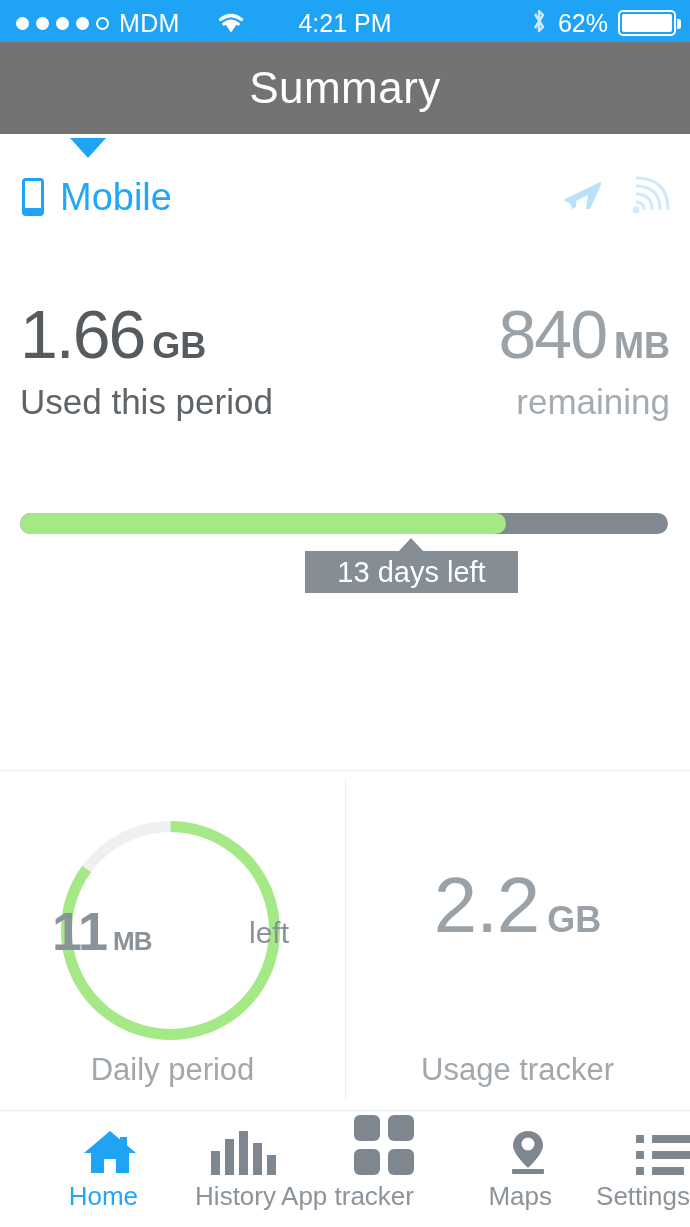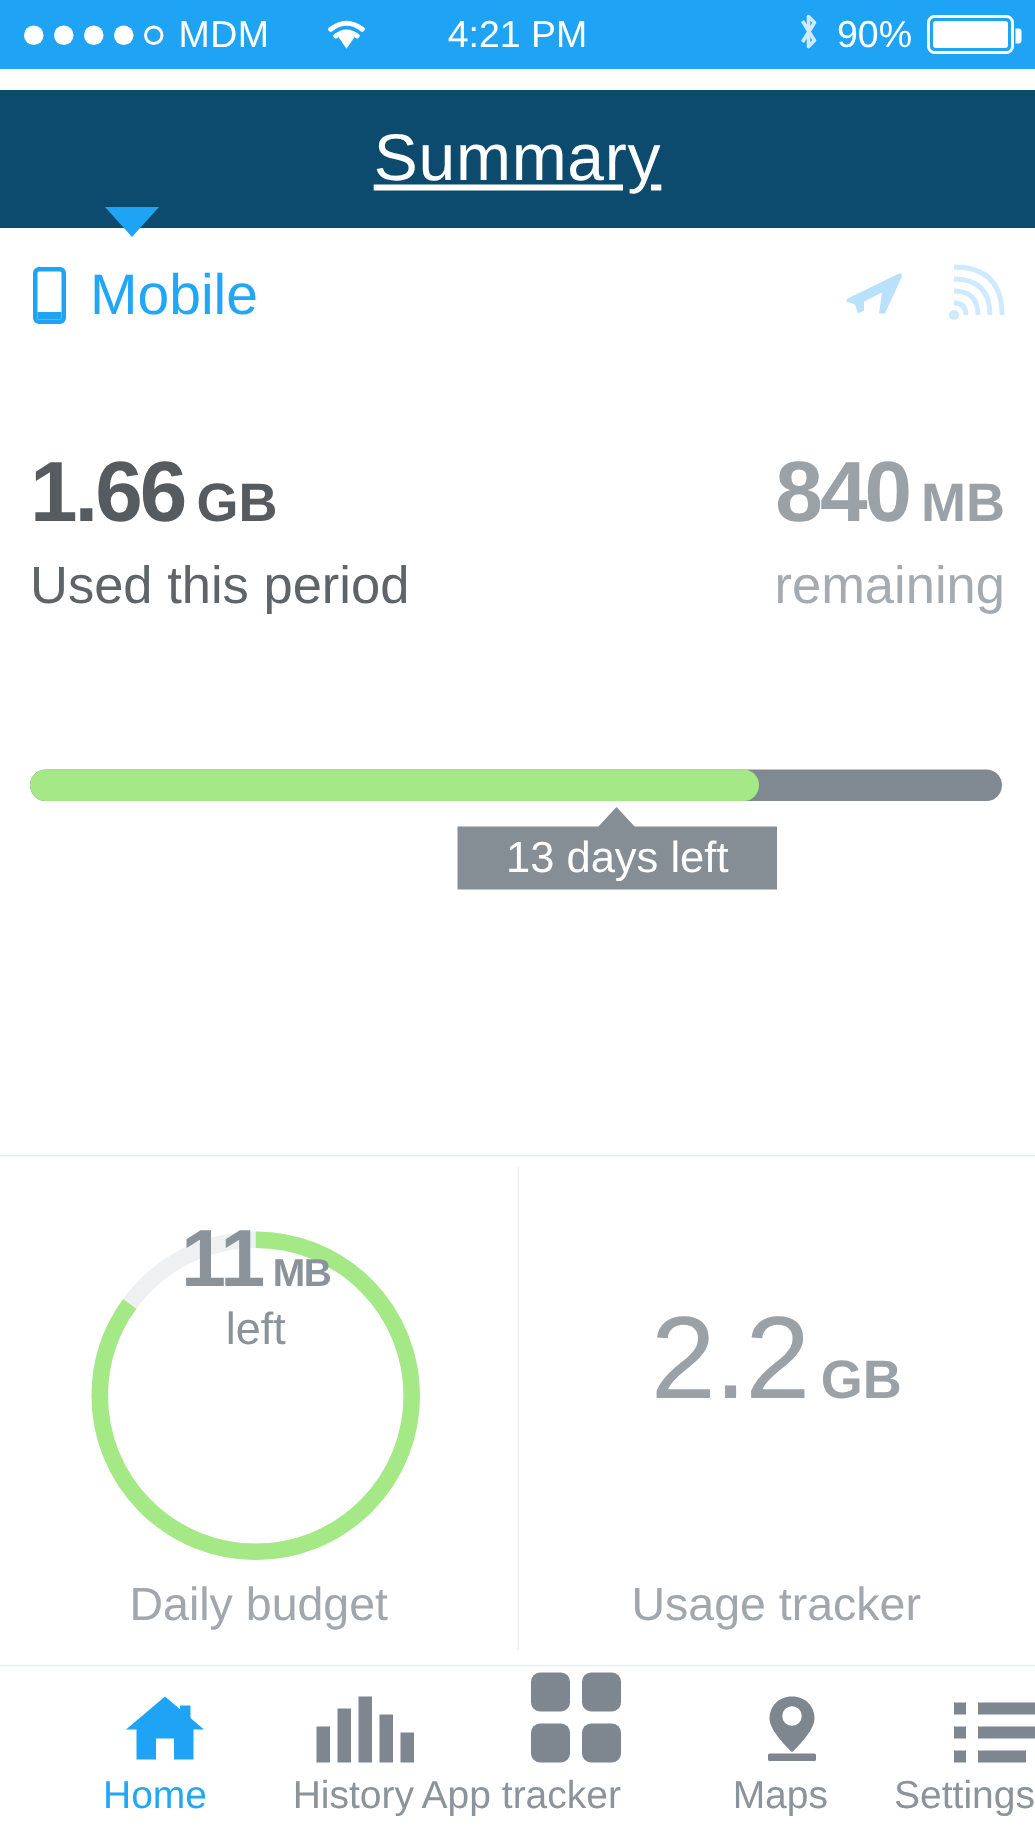--- a/index.html
+++ b/index.html
@@ -31,23 +31,23 @@
     position:relative; display:flex; align-items:center; padding:2px;
   }
   .battery::after{
     content:""; position:absolute; right:-7px; top:7px; width:4px; height:10px;
     background:#fff; border-radius:0 2px 2px 0;
   }
   .battery i{ display:block; height:100%; background:#fff; border-radius:2px; }
 
   
   .navbar{
-    position:absolute; top:60px; left:0; width:690px; height:92px;
-    background:#0c4a6e; color:#fff;
-    display:flex; align-items:center; justify-content:center;text-decoration:underline;
+    position:absolute; top:42px; left:0; width:690px; height:92px;
+    background:#737373; color:#fff;
+    display:flex; align-items:center; justify-content:center;
   }
   .navtitle{ font-size:44px; font-weight:400; letter-spacing:.5px; }
   .nav-pointer{
     position:absolute; top:138px; left:70px; width:0; height:0;
     border-left:18px solid transparent; border-right:18px solid transparent;
     border-top:20px solid #1fa4f5;
   }
 
   
   .conn-row{
@@ -62,21 +62,21 @@
   .phone-ico::after{
     content:""; position:absolute; left:0; right:0; bottom:-0px; height:5px; background:#1fa4f5;
   }
   .conn-label{ color:#22a7f7; font-size:38px; }
   .conn-right{ position:absolute; right:18px; display:flex; align-items:center; gap:26px; }
 
   
   .stats{ position:absolute; top:300px; left:0; width:690px; height:160px; }
   .stat-used{ position:absolute; left:20px; top:0; }
   .stat-rem{ position:absolute; right:20px; top:0; text-align:right; }
-  .big-num{ font-size:57px; font-weight:700; line-height:1; letter-spacing:-2px; }
+  .big-num{ font-size:68px; font-weight:400; line-height:1; letter-spacing:-2px; }
   .unit{ font-size:36px; font-weight:700; margin-left:8px; letter-spacing:0; }
   .sub{ font-size:35px; margin-top:14px; }
   .dark{ color:#555b5f; }
   .dark-sub{ color:#5e6468; }
   .grey{ color:#9aa1a7; }
   .grey-sub{ color:#a4abb1; }
 
   
   .progress-wrap{ position:absolute; top:513px; left:20px; width:648px; height:21px; }
   .track{ width:100%; height:21px; border-radius:11px; background:#808892; overflow:hidden; }
@@ -95,21 +95,21 @@
   
   .hdiv{ position:absolute; top:770px; left:0; width:690px; height:1px; background:#eceff1; }
   .vdiv{ position:absolute; top:778px; left:345px; width:1px; height:322px; background:#eceff1; }
 
   .panel-left{ position:absolute; top:770px; left:0; width:345px; height:330px; }
   .panel-right{ position:absolute; top:770px; left:345px; width:345px; height:330px; }
 
   .donut{ position:absolute; top:42px; left:52px; width:237px; height:237px; }
   .donut-center{
     position:absolute; top:0; left:0; width:237px; height:237px;
-    display:flex; flex-direction:column; align-items:center; justify-content:flex-start;
+    display:flex; flex-direction:row; align-items:center; justify-content:space-between;
   }
   .donut-val{ color:#8a929a; font-size:54px; font-weight:700; line-height:1; letter-spacing:-1px;}
   .donut-unit{ font-size:26px; font-weight:700; margin-left:6px; }
   .donut-left{ color:#8a929a; font-size:30px; margin-top:4px; }
   .panel-caption{
     position:absolute; bottom:12px; left:0; width:100%; text-align:center;
     color:#a0a7ad; font-size:31px;
   }
   .forecast{
     position:absolute; top:96px; left:0; width:100%; text-align:center;
@@ -164,21 +164,21 @@
         </svg>
       </span>
     </div>
     <div class="sb-center">4:21 PM</div>
     <div class="sb-right">
       <span>
         <svg width="18" height="28" viewBox="0 0 18 28">
           <path d="M5 7 L13 20 L9 24 L9 4 L13 8 L5 21" stroke="#cfeafd" stroke-width="2.4" fill="none" stroke-linejoin="round"></path>
         </svg>
       </span>
-      <span class="pct">90%</span>
+      <span class="pct">62%</span>
       <span class="battery">
           <i style="width:100%"></i>
         </span>
     </div>
   </div>
 
   <div class="navbar">
     <div class="navtitle">Summary</div>
   </div>
   <div class="nav-pointer"></div>
@@ -238,21 +238,21 @@
         <circle cx="118.5" cy="118.5" r="104" fill="none" stroke="#eef0f1" stroke-width="11"></circle>
         <circle id="donut-arc" cx="118.5" cy="118.5" r="104" fill="none" stroke="#a4e986" stroke-width="11" stroke-linecap="butt" transform="rotate(-90 118.5 118.5)" stroke-dasharray="555.4335811546755 653.451271946677"></circle>
       </svg>
       <div class="donut-center">
         <div>
           <span class="donut-val">11</span><span class="donut-val donut-unit">MB</span>
         </div>
         <div class="donut-left">left</div>
       </div>
     </div>
-    <div class="panel-caption">Daily budget</div>
+    <div class="panel-caption">Daily period</div>
   </div>
 
   <div class="panel-right">
     <div class="forecast">
       <span class="big-num">2.2</span><span class="unit">GB</span>
     </div>
     <div class="panel-caption">Usage tracker</div>
   </div>
 
   <div class="tabbar">

